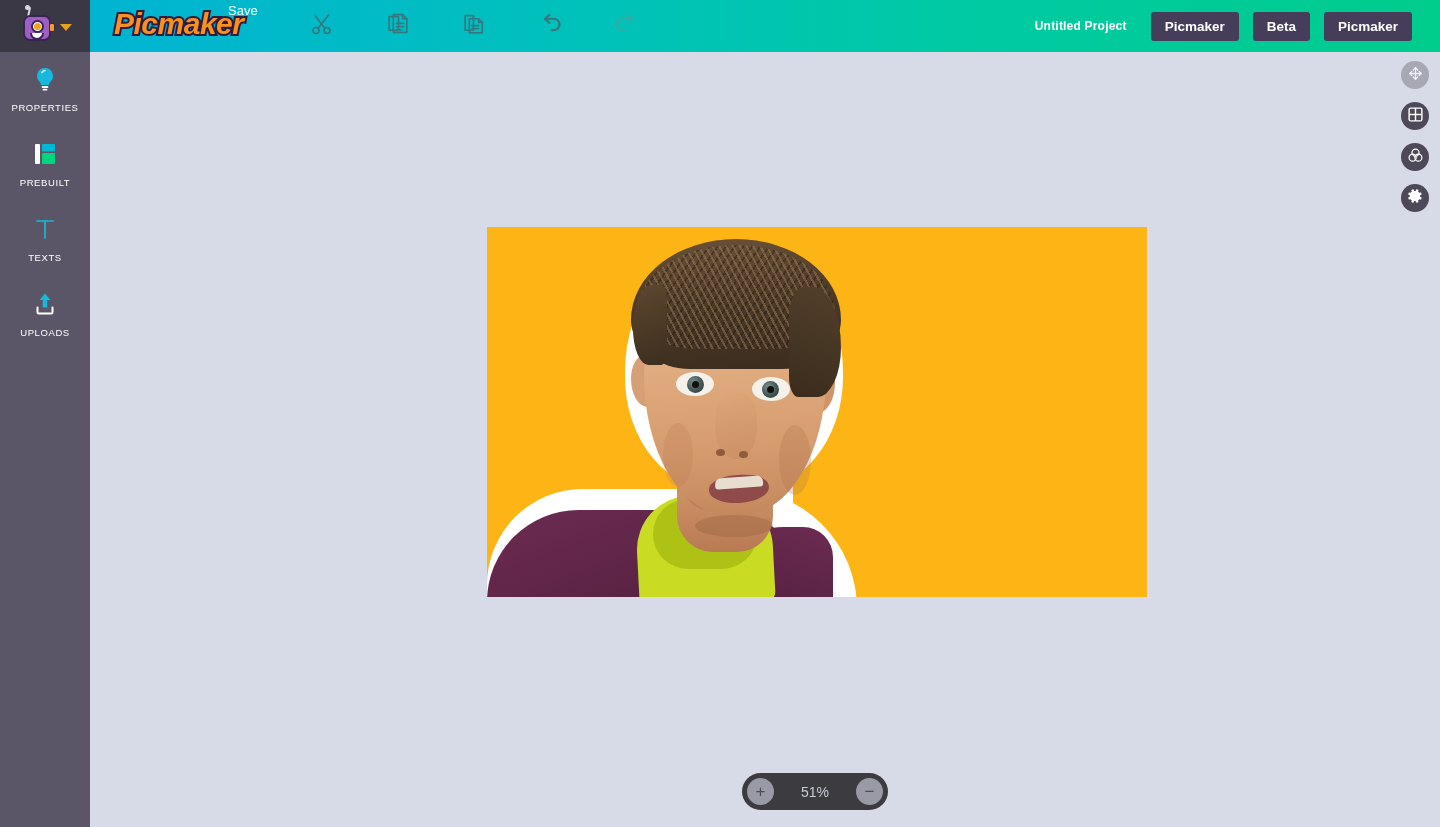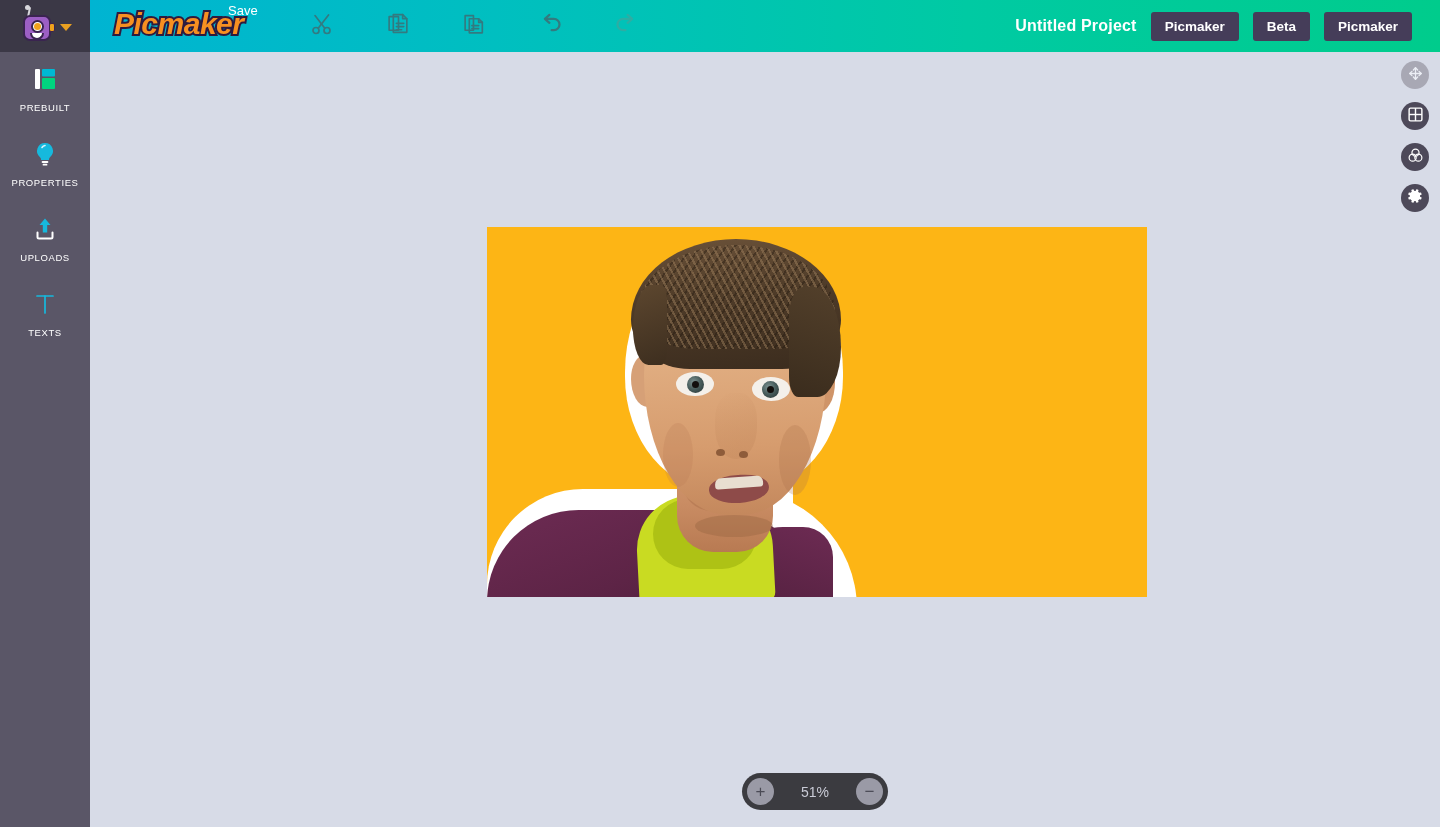--- a/index.html
+++ b/index.html
@@ -105,22 +105,22 @@
     width: 76px; height: 52px;
     display: flex; align-items: center; justify-content: center;
     cursor: pointer;
   }
   .tool-btn svg { opacity: 0.82; }
   #title-area {
     margin-left: auto; display: flex; align-items: center; gap: 14px;
     padding-right: 28px;
   }
   #project-title {
-    color: #ffffff; font-size: 16px; font-weight: bold;
-    letter-spacing: 0.2px;
+    color: #ffffff; font-size: 12px; font-weight: bold;
+    margin-right: 10px; letter-spacing: 0.2px;
   }
   .hdr-btn {
     background: #453d59; color: #ffffff;
     font-size: 13.5px; font-weight: bold;
     border: none; border-radius: 3px;
     padding: 7px 14px; cursor: pointer;
     font-family: "Liberation Sans", sans-serif;
   }
 
   
@@ -388,60 +388,60 @@
         <div class="mascot-ear"></div>
         <div class="mascot-eye-w"></div>
         <div class="mascot-eye-p"></div>
         <div class="mascot-mouth"></div>
       </div>
       <div class="chev-down"></div>
     </div>
 
     <div class="side-item">
       <span class="side-icon">
-        <svg width="26" height="26" viewBox="0 0 26 26">
-          <rect x="3" y="3" width="5" height="20" rx="1" fill="#ffffff"></rect>
-          <rect x="10" y="3" width="13" height="7.5" rx="1" fill="#00b9d4"></rect>
-          <rect x="10" y="12" width="13" height="11" rx="1" fill="#00d57f"></rect>
-        </svg>
-      </span>
-      <span class="side-label">PREBUILT</span>
-    </div>
-
-    <div class="side-item">
-      <span class="side-icon">
         <svg width="24" height="26" viewBox="0 0 24 26">
           <path d="M12 2a8 8 0 0 0-5 14.2c.7.6 1 1.2 1 2V19h8v-.8c0-.8.3-1.4 1-2A8 8 0 0 0 12 2z" fill="#16b9dd"></path>
           <rect x="8.6" y="20" width="6.8" height="2.1" rx="1" fill="#ffffff"></rect>
           <rect x="9.6" y="22.8" width="4.8" height="1.8" rx="0.9" fill="#ffffff"></rect>
           <path d="M9 6.5a5 5 0 0 1 3-2" stroke="#d7f4fb" stroke-width="1.6" fill="none" stroke-linecap="round"></path>
         </svg>
       </span>
       <span class="side-label">PROPERTIES</span>
     </div>
 
+    <div class="side-item">
+      <span class="side-icon">
+        <svg width="26" height="26" viewBox="0 0 26 26">
+          <rect x="3" y="3" width="5" height="20" rx="1" fill="#ffffff"></rect>
+          <rect x="10" y="3" width="13" height="7.5" rx="1" fill="#00b9d4"></rect>
+          <rect x="10" y="12" width="13" height="11" rx="1" fill="#00d57f"></rect>
+        </svg>
+      </span>
+      <span class="side-label">PREBUILT</span>
+    </div>
+
+
+    <div class="side-item">
+      <span class="side-icon">
+        <svg width="24" height="26" viewBox="0 0 24 26" fill="none" stroke="#16b9dd" stroke-width="1.7" stroke-linecap="round">
+          <line x1="4" y1="5" x2="20" y2="5"></line>
+          <line x1="12" y1="5" x2="12" y2="22"></line>
+        </svg>
+      </span>
+      <span class="side-label">TEXTS</span>
+    </div>
 
     <div class="side-item">
       <span class="side-icon">
         <svg width="24" height="26" viewBox="0 0 24 26">
           <path d="M12 2.5l5.5 6.5h-3.3v7.5H9.8V9H6.5z" fill="#16b9dd"></path>
           <path d="M4.5 16.5v4.5a1.5 1.5 0 0 0 1.5 1.5h12a1.5 1.5 0 0 0 1.5-1.5v-4.5" fill="none" stroke="#ffffff" stroke-width="2" stroke-linecap="round"></path>
         </svg>
       </span>
       <span class="side-label">UPLOADS</span>
-    </div>
-
-    <div class="side-item">
-      <span class="side-icon">
-        <svg width="24" height="26" viewBox="0 0 24 26" fill="none" stroke="#16b9dd" stroke-width="1.7" stroke-linecap="round">
-          <line x1="4" y1="5" x2="20" y2="5"></line>
-          <line x1="12" y1="5" x2="12" y2="22"></line>
-        </svg>
-      </span>
-      <span class="side-label">TEXTS</span>
     </div>
   </div>
 
   <div id="workspace">
 
     <div id="canvas">
       <div id="portrait">
         <div class="p-layer outline-body"></div>
         <div class="p-layer outline-body2"></div>
         <div class="p-layer outline-neck"></div>

